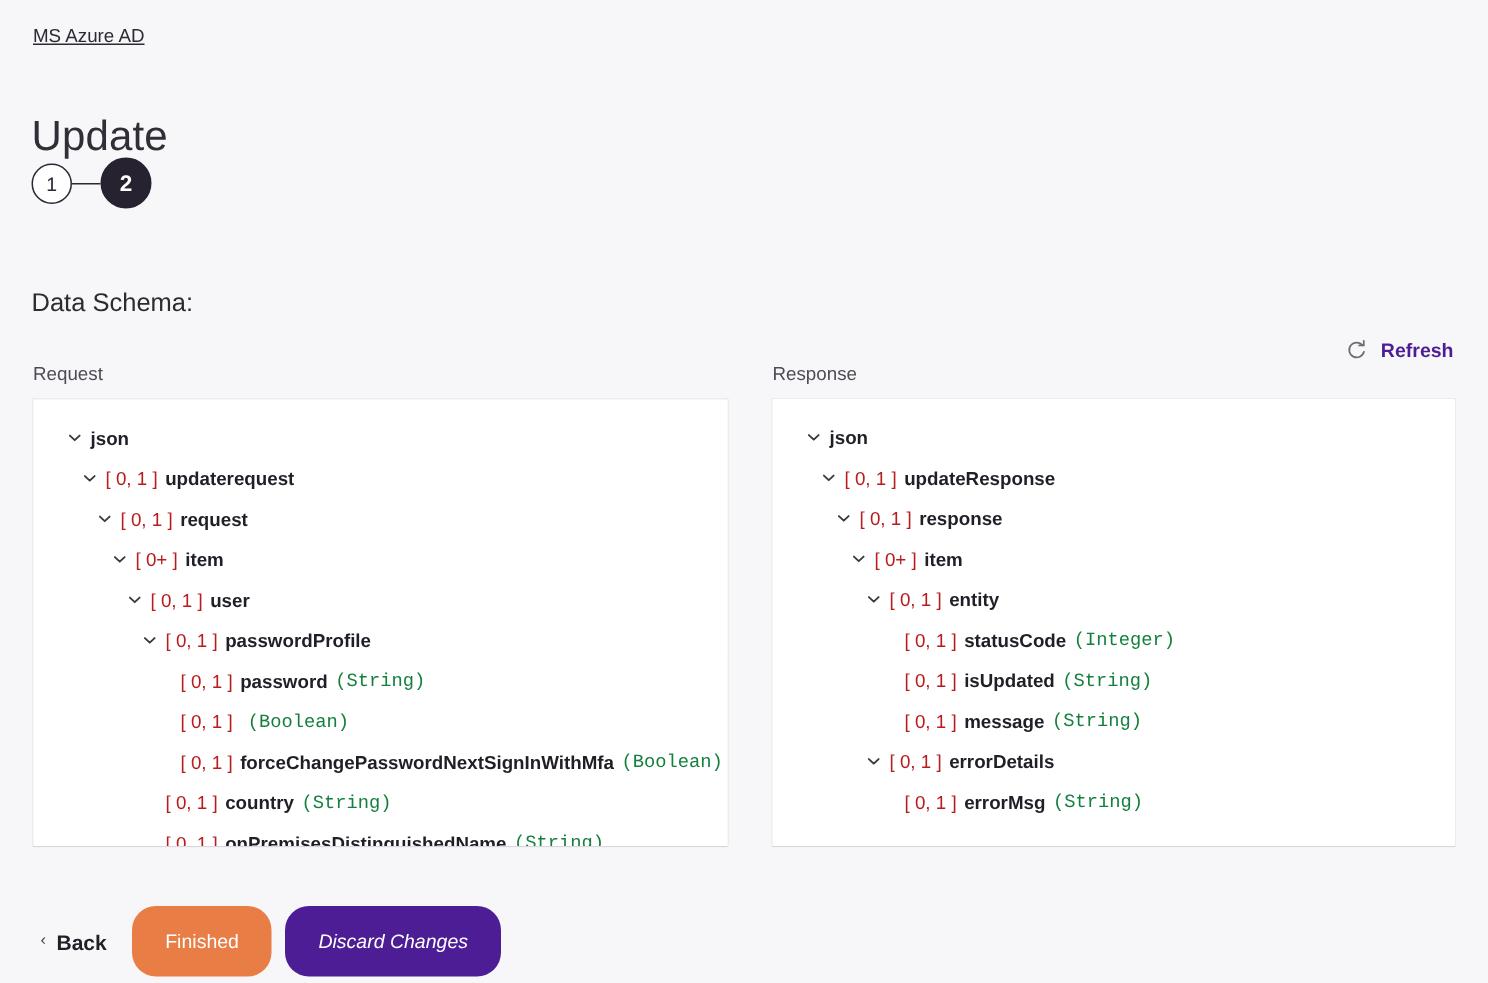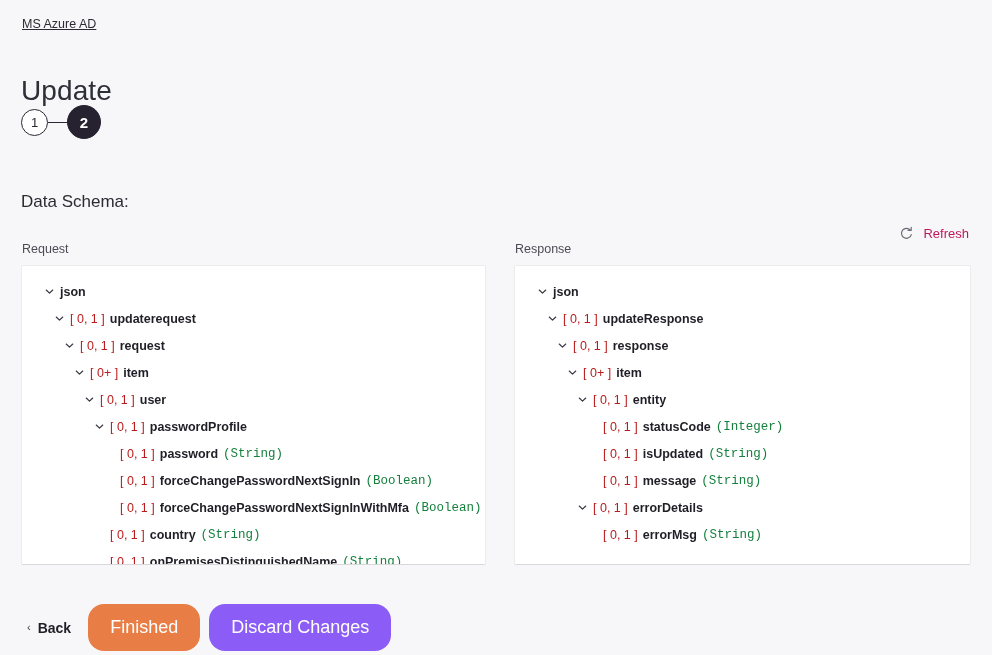--- a/index.html
+++ b/index.html
@@ -94,26 +94,27 @@
 
   
   .refresh-btn {
     position: absolute;
     right: 21px;
     top: 223px;
     display: flex;
     align-items: center;
     gap: 9px;
     font-size: 13px;
-    color: #be185d;
+    color: #4c1d95;
     cursor: pointer;
     background: transparent;
     border: none;
     padding: 3px 2px;
     font-family: inherit;
+    font-weight: bold;
   }
   .refresh-btn svg { display: block; }
 
   
   .columns {
     position: absolute;
     left: 21px;
     top: 241px;
     width: 950px;
     display: flex;
@@ -203,28 +204,28 @@
     font-size: 11px;
     color: #3d3d47;
     font-weight: 400;
     line-height: 1;
   }
   .pill-btn {
     border: none;
     border-radius: 16px;
     height: 47px;
     padding: 0 22px;
-    font-size: 18px;
+    font-size: 13px;
     color: #ffffff;
     cursor: pointer;
     font-family: inherit;
     line-height: 31px;
   }
   .pill-btn.primary { background: #e87d45; }
-  .pill-btn.secondary { background: #8b5cf6; }
+  .pill-btn.secondary { background: #4c1d95; font-style: italic; }
 </style>
 </head>
 <body>
 
 <a class="breadcrumb" href="#">MS Azure AD</a>
 
 <h1 class="page-title">Update</h1>
 
 <div class="stepper">
   <div class="step inactive">
@@ -308,21 +309,20 @@
         </div>
         <div class="tree-row" style="padding-left: 70px;">
           <span class="twisty empty"></span>
           <span class="card">[ 0, 1 ]</span>
           <span class="nodename">password</span>
           <span class="nodetype">(String)</span>
         </div>
         <div class="tree-row" style="padding-left: 70px;">
           <span class="twisty empty"></span>
           <span class="card">[ 0, 1 ]</span>
-          <span class="nodename">forceChangePasswordNextSignIn</span>
           <span class="nodetype">(Boolean)</span>
         </div>
         <div class="tree-row" style="padding-left: 70px;">
           <span class="twisty empty"></span>
           <span class="card">[ 0, 1 ]</span>
           <span class="nodename">forceChangePasswordNextSignInWithMfa</span>
           <span class="nodetype">(Boolean)</span>
         </div>
         <div class="tree-row" style="padding-left: 60px;">
           <span class="twisty empty"></span>

